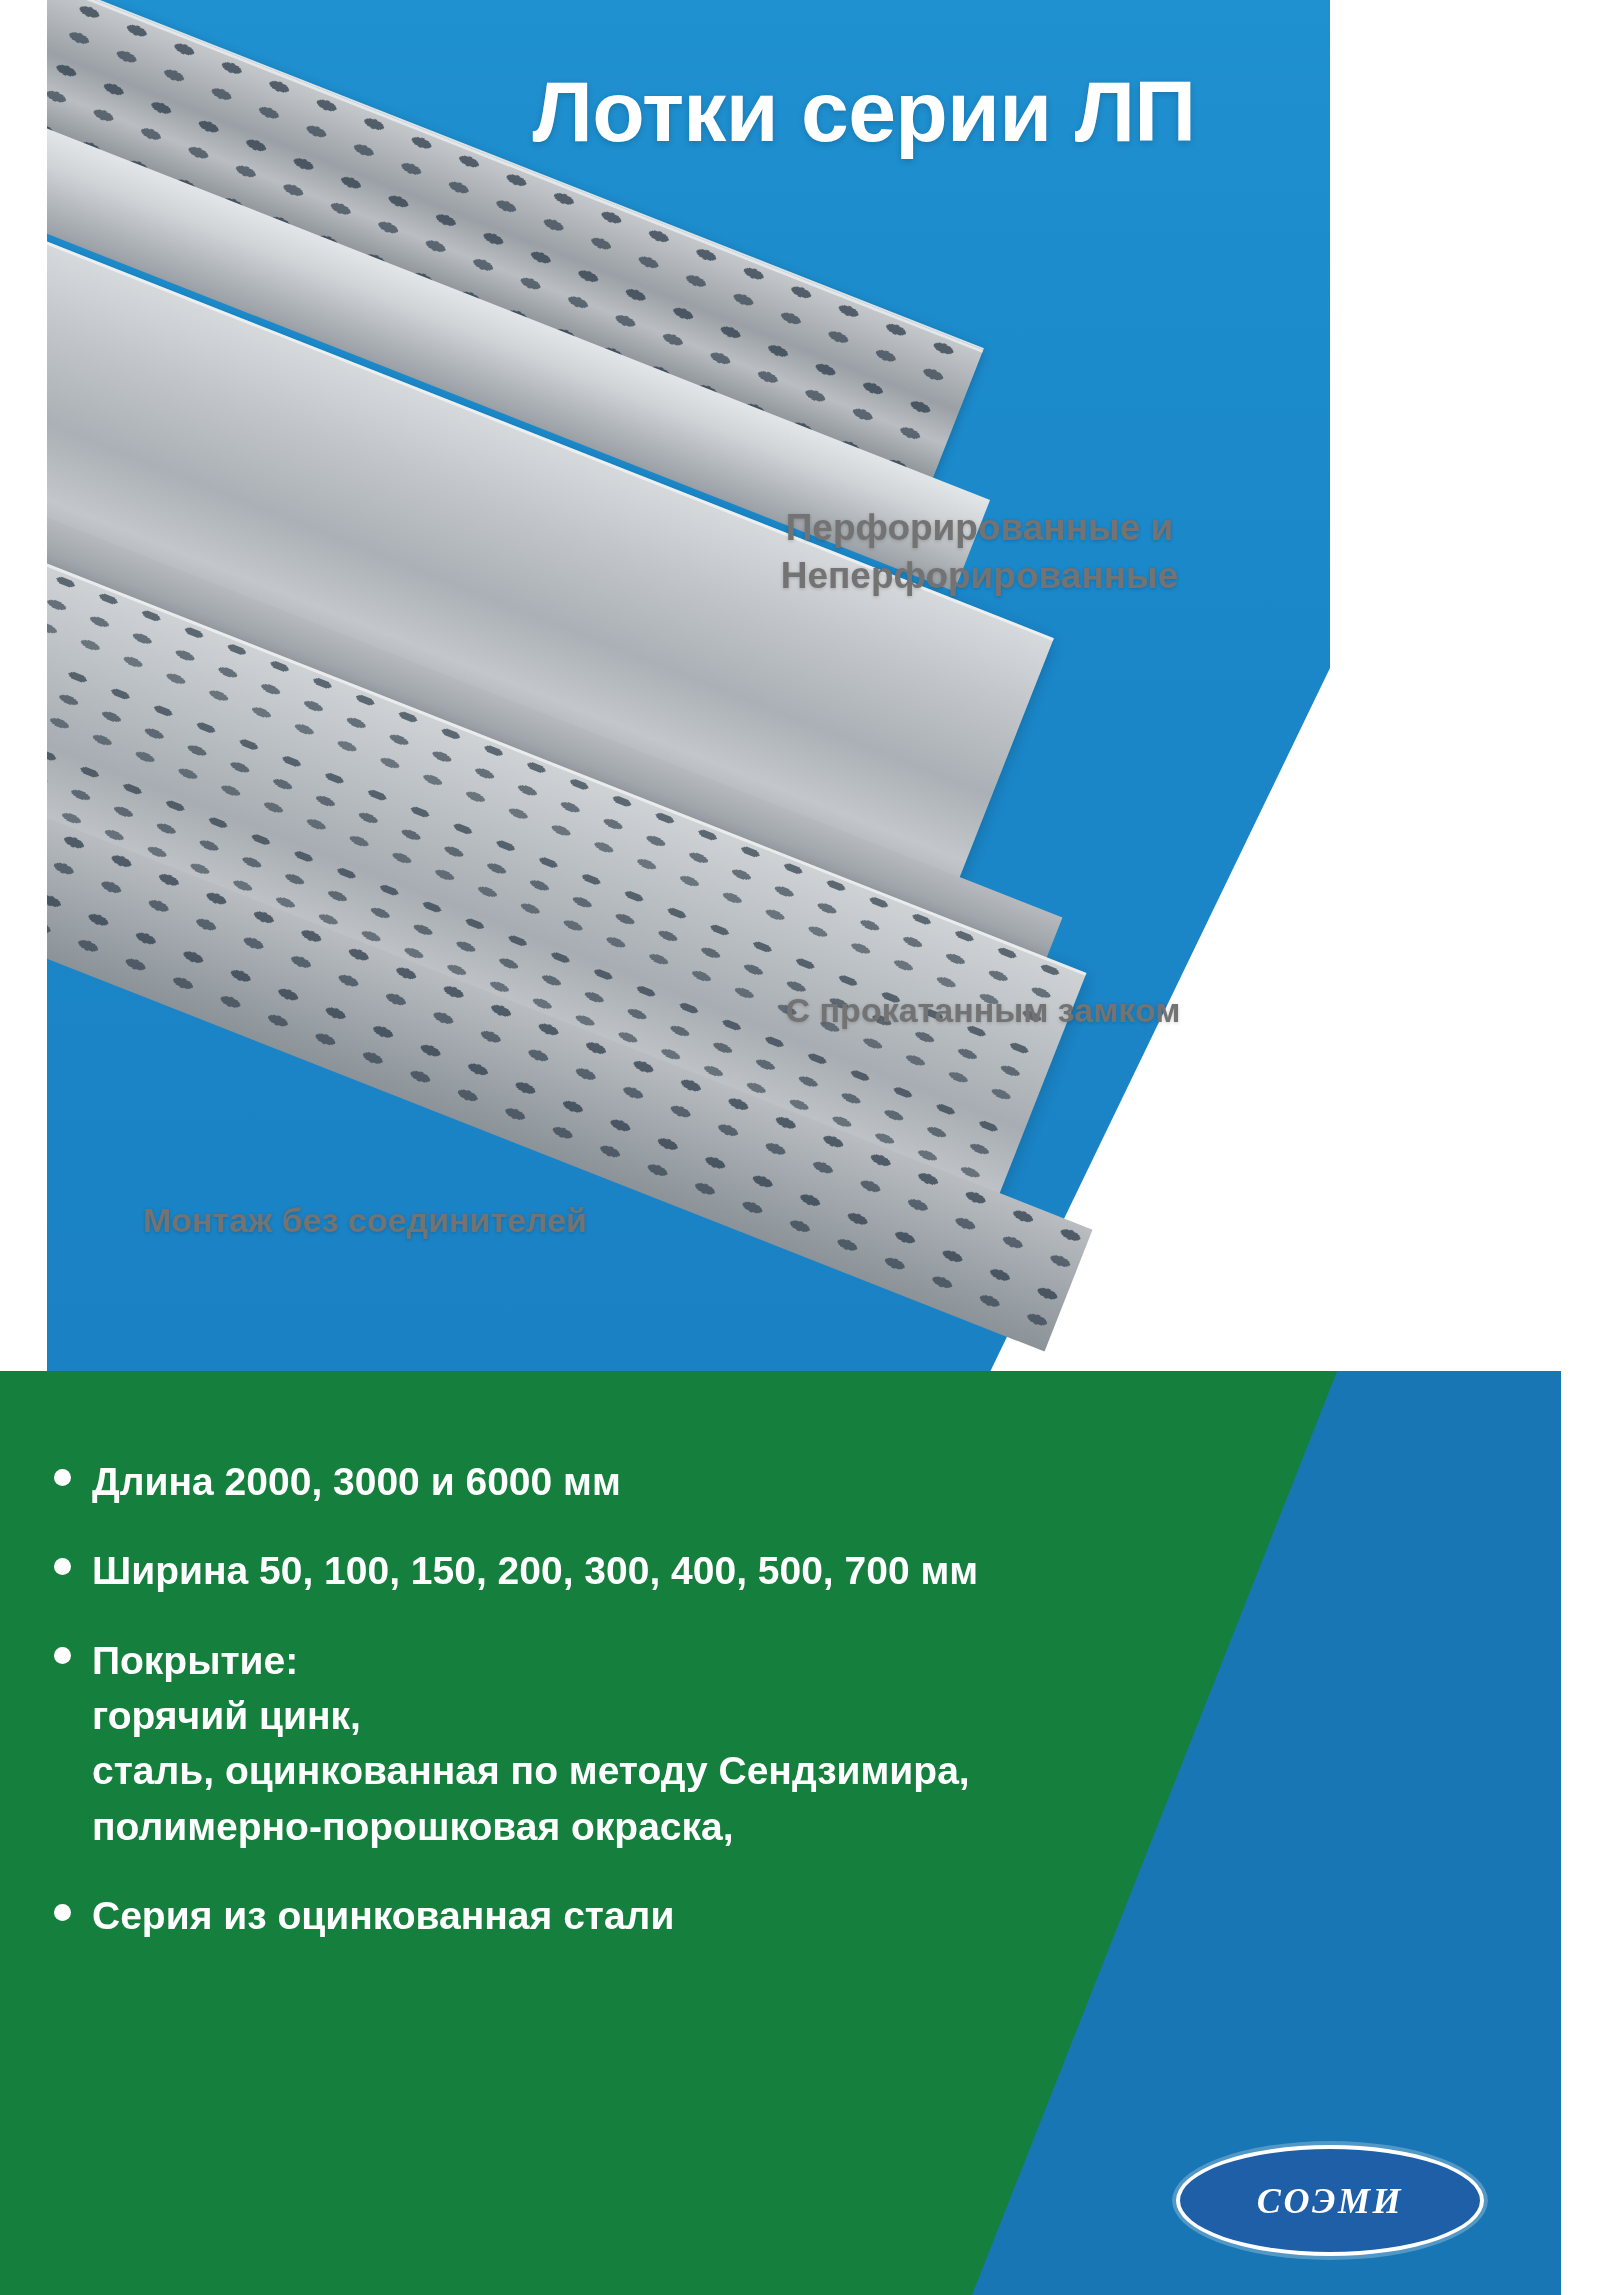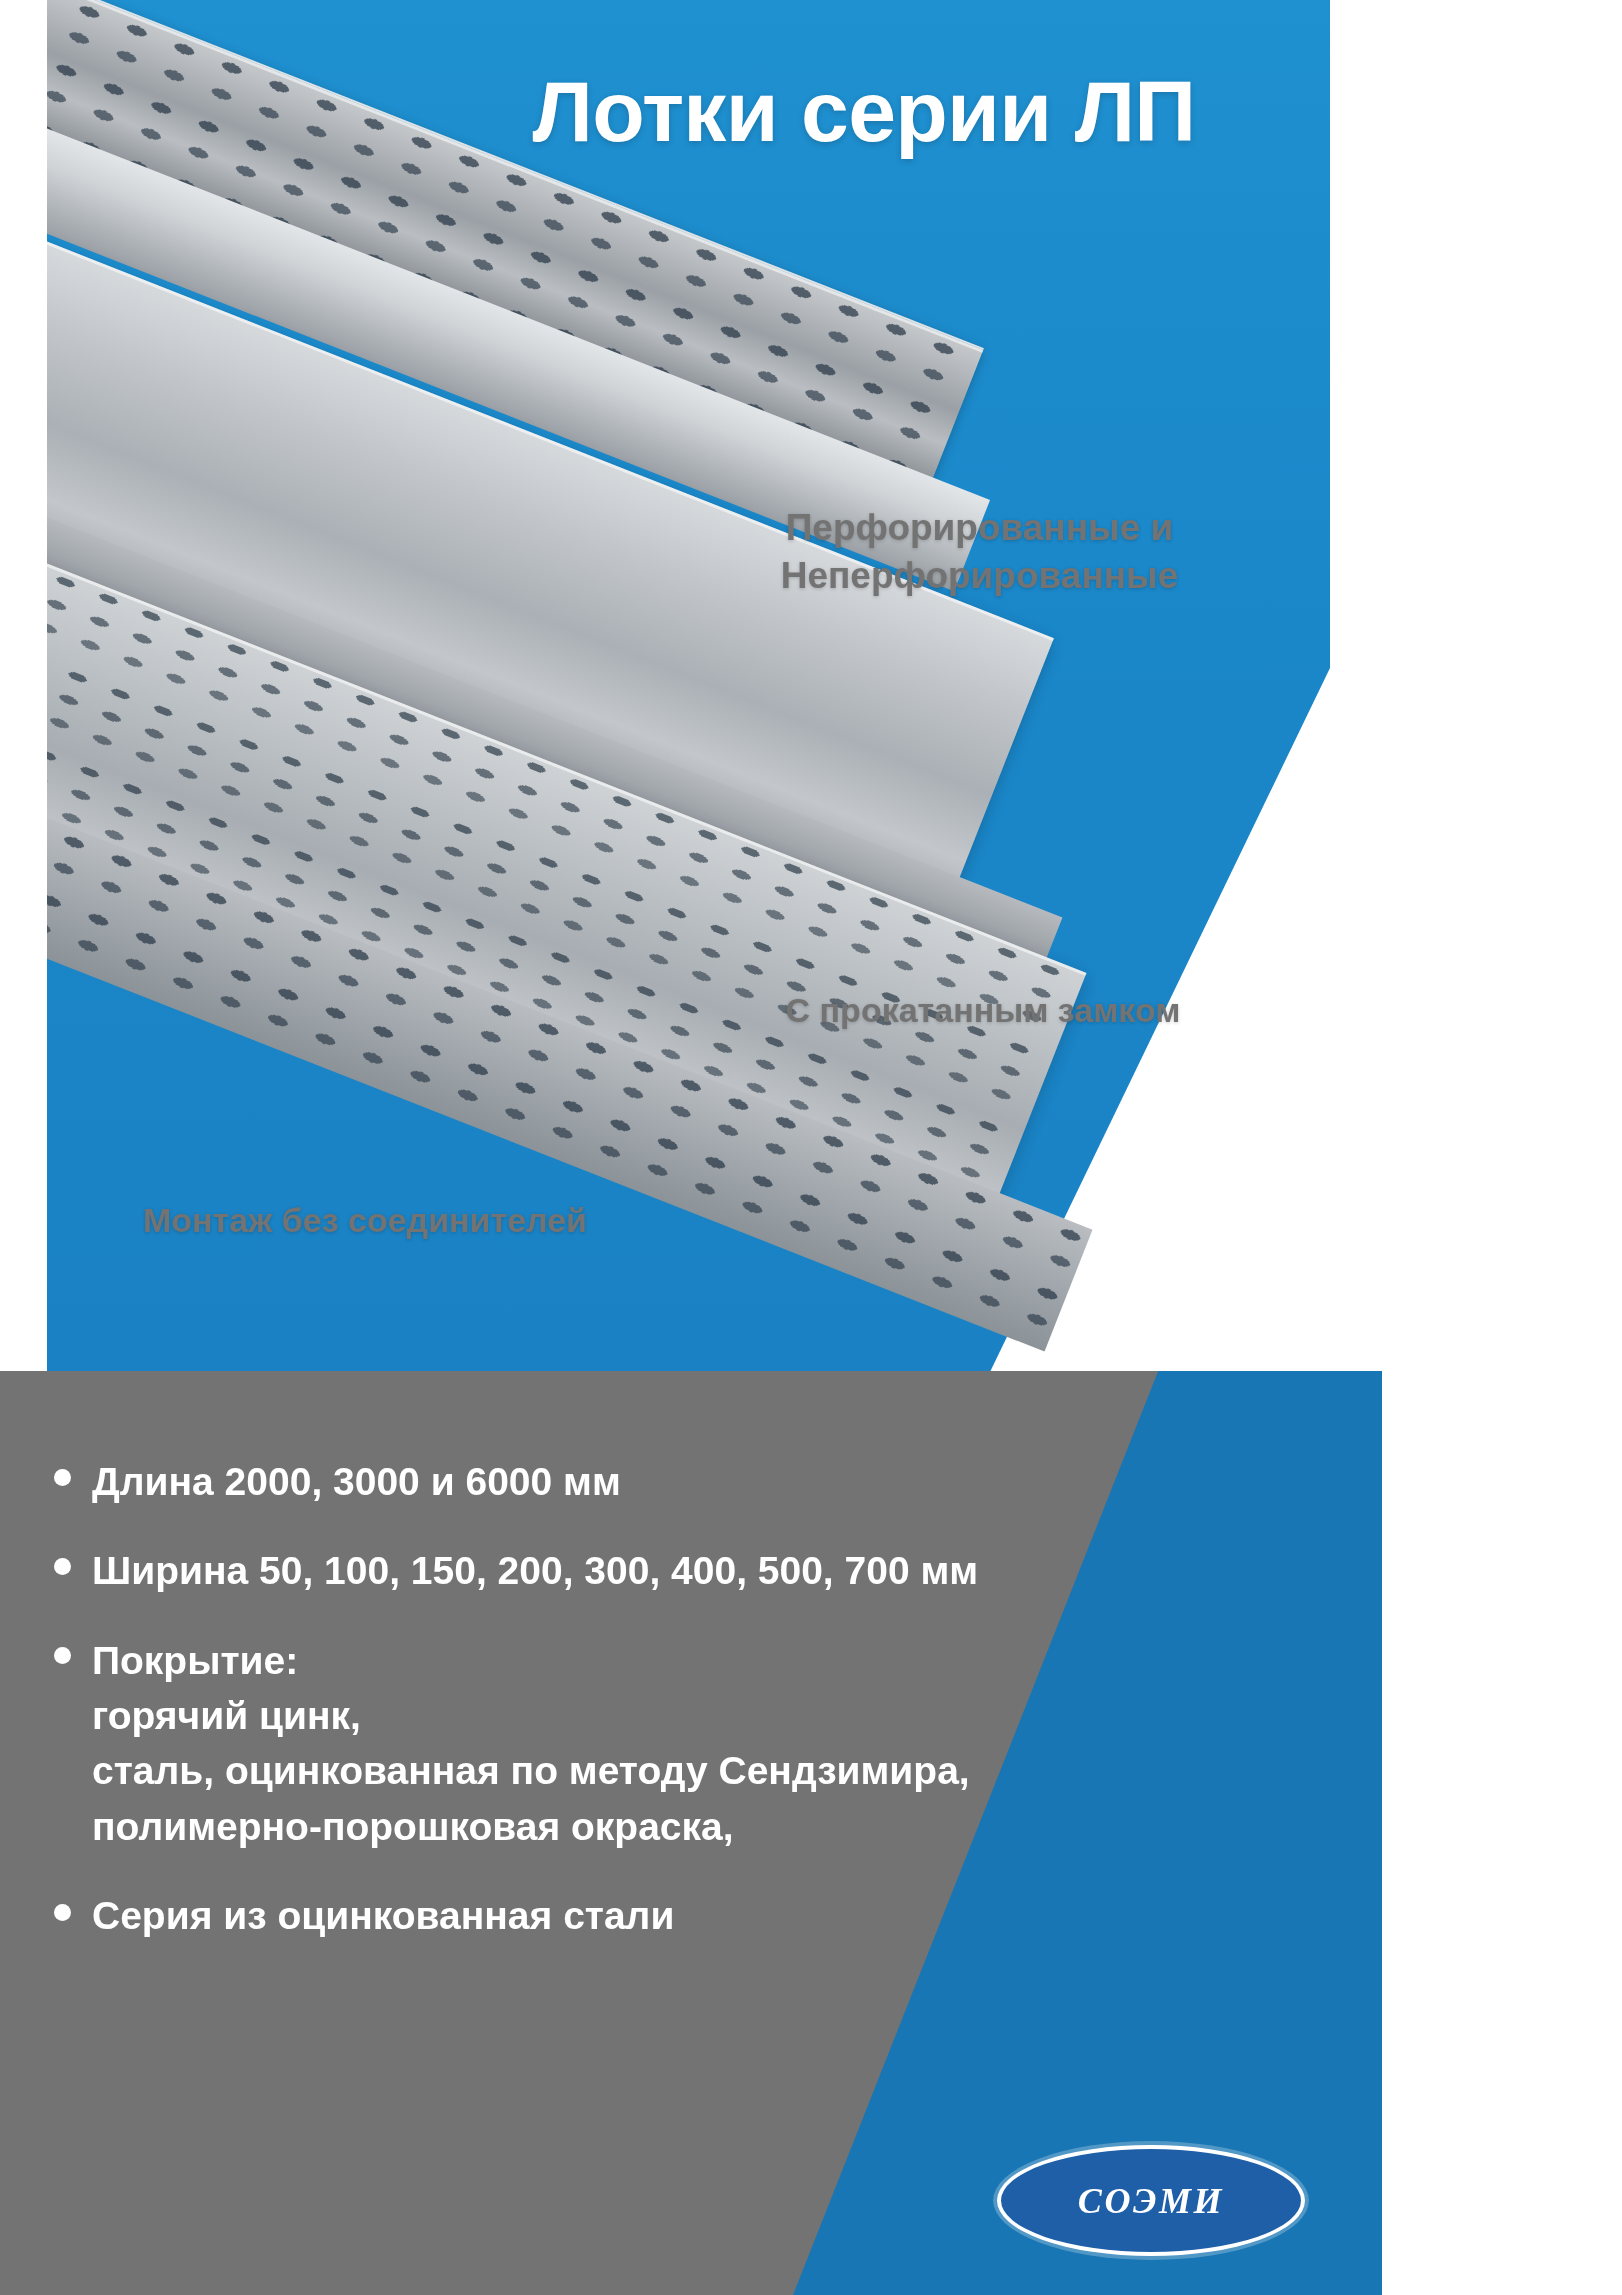--- a/index.html
+++ b/index.html
@@ -177,23 +177,23 @@
     top: 1198px;
     width: 524px;
     font-size: 34px;
   }
 
   
   .specs {
     position: absolute;
     left: 0;
     top: 1371px;
-    width: 1382px;
+    width: 1561px;
     height: 924px;
-    background: #737373;
+    background: #15803d;
     overflow: hidden;
   }
   .specs-darkwedge {
     position: absolute;
     right: 0;
     bottom: 0;
     width: 589px;
     height: 924px;
     background: #1876b4;
     clip-path: polygon(100% 0, 100% 100%, 0 100%, 62% 0);

